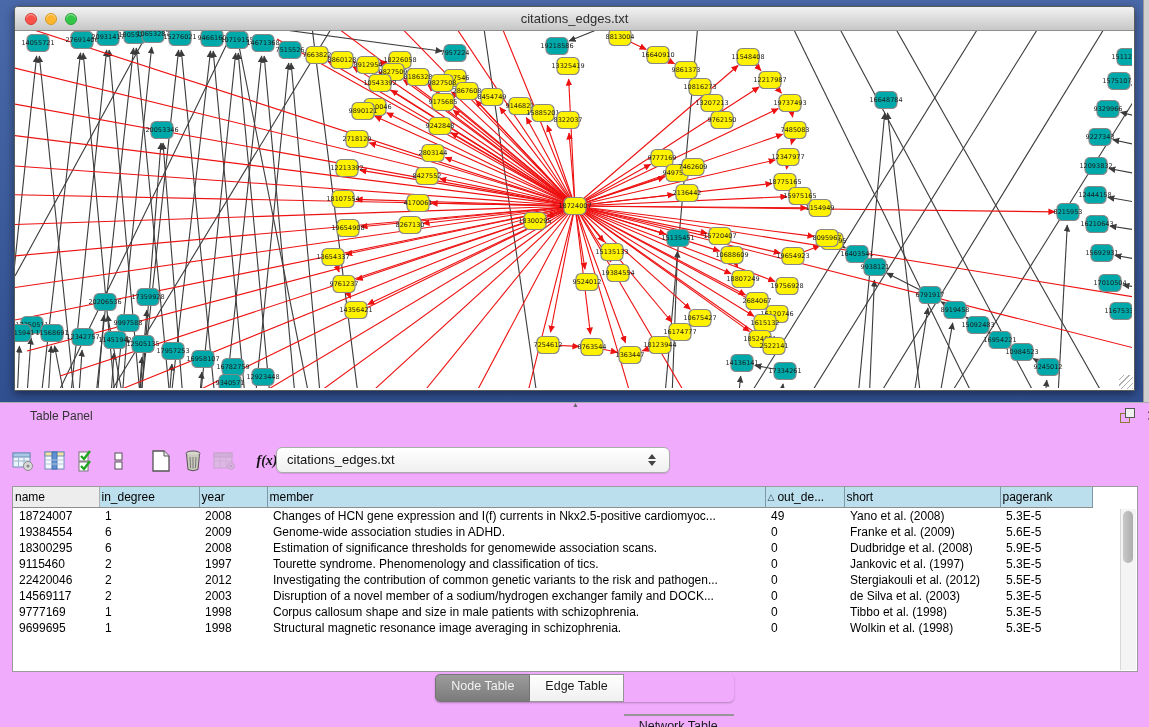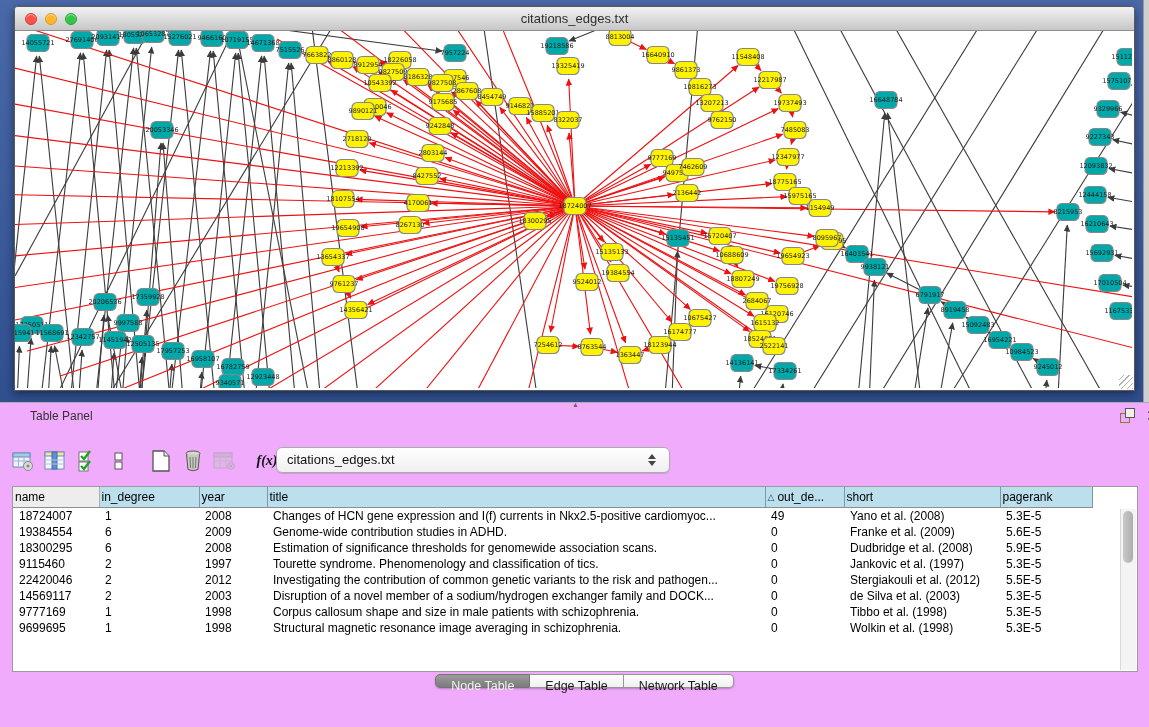--- a/index.html
+++ b/index.html
@@ -47,24 +47,24 @@
   .table-wrap{position:absolute;left:12px;top:83px;width:1124px;height:184px;background:#FFF;border:1px solid #9B9B9B;overflow:hidden;}
   table.grid{border-collapse:collapse;table-layout:fixed;width:1079px;font-size:12px;color:#000;}
   table.grid th{height:20px;font-weight:normal;text-align:left;background:#BCDFEE;border-right:1px solid #7F98A8;border-bottom:1px solid #8E8E8E;overflow:hidden;white-space:nowrap;padding:0 2px;}
   table.grid th.plain{background:#EDEDED;border-right:1px solid #AFAFAF;}
   table.grid td{height:16px;line-height:16px;padding:0 0 0 6px;white-space:nowrap;overflow:hidden;}
   .sort-tri{display:inline-block;font-size:9px;color:#1A3A4A;margin-right:3px;transform:translateY(-1px);}
   .vscroll{position:absolute;right:1px;top:22px;width:15px;height:161px;background:#F4F4F4;border-left:1px solid #D8D8D8;}
   .vthumb{position:absolute;left:2px;top:2px;width:10px;height:52px;background:linear-gradient(90deg,#C9C9C9,#ADADAD);border-radius:6px;}
 
   .tabbar{position:absolute;left:0;top:271px;width:100%;display:flex;justify-content:center;}
-  .seg{display:flex;height:14px;border-radius:5px;box-shadow:0 1px 2px rgba(0,0,0,.25);}
+  .seg{display:flex;height:28px;border-radius:5px;box-shadow:0 1px 2px rgba(0,0,0,.25);}
   .seg .tab{padding:0 15px;line-height:22px;font-size:12.5px;border:1px solid #969696;border-left:none;background:linear-gradient(#FFFFFF,#F0F0F0);color:#1A1A1A;}
   .seg .tab:first-child{border-left:1px solid #969696;border-radius:5px 0 0 5px;}
-  .seg .tab:last-child{border-radius:0 5px 5px 0;}
+  .seg .tab:last-child{border-radius:0 5px 5px 0;margin-top:40px;}
   .seg .tab.active{background:linear-gradient(#9C9C9C,#7B7B7B);color:#F2F2F2;border-color:#757575;}
 
   .statusbar{position:absolute;left:0;bottom:0;width:1149px;height:26px;background:#E4E4E4;border-top:1px solid #C2C2C2;}
   .mem{position:absolute;right:40px;top:6px;font-size:11.5px;color:#222;}
   .memdot{position:absolute;right:18px;top:5px;width:14px;height:14px;border-radius:50%;background:radial-gradient(circle at 35% 30%,#7BE87B,#2FBF2F);border:1px solid #5E9E5E;box-sizing:border-box;}
 </style>
 </head>
 <body>
 
 <div class="root">
@@ -877,41 +877,41 @@
             <col style="width: 498px;">
             <col style="width: 79px;">
             <col style="width: 156px;">
             <col style="width: 92px;">
           </colgroup>
           <thead>
             <tr>
               <th class="plain">name</th>
               <th>in_degree</th>
               <th>year</th>
-              <th>title</th>
+              <th>member</th>
               <th><span class="sort-tri">△</span>out_de...</th>
               <th>short</th>
               <th>pagerank</th>
             </tr>
           </thead>
           <tbody>
             <tr>
               <td>18724007</td>
               <td>1</td>
               <td>2008</td>
               <td>Changes of HCN gene expression and I(f) currents in Nkx2.5-positive cardiomyoc...</td>
               <td>49</td>
               <td>Yano et al. (2008)</td>
               <td>5.3E-5</td>
             </tr>
             <tr>
               <td>19384554</td>
               <td>6</td>
               <td>2009</td>
-              <td>Genome-wide contribution studies in ADHD.</td>
+              <td>Genome-wide association studies in ADHD.</td>
               <td>0</td>
               <td>Franke et al. (2009)</td>
               <td>5.6E-5</td>
             </tr>
             <tr>
               <td>18300295</td>
               <td>6</td>
               <td>2008</td>
               <td>Estimation of significance thresholds for genomewide association scans.</td>
               <td>0</td>

